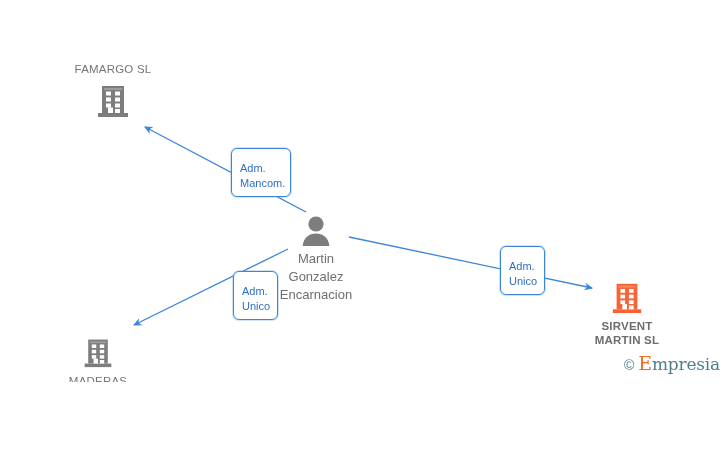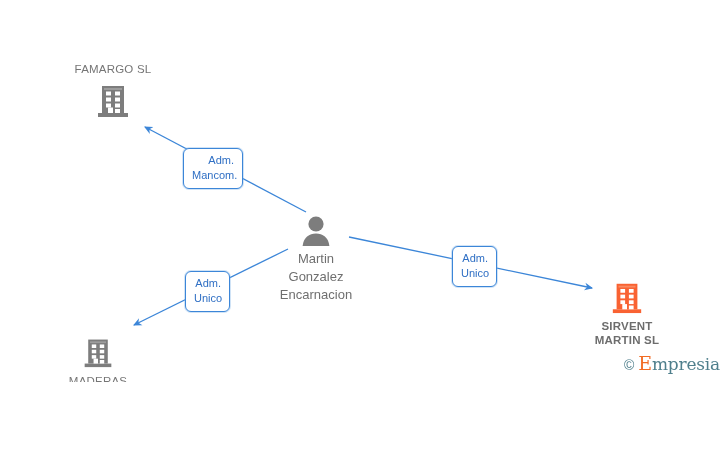--- a/index.html
+++ b/index.html
@@ -60,24 +60,25 @@
   
   .rel-box {
     position: absolute;
     border: 1px solid #3c86d8;
     border-radius: 6px;
     background: #ffffff;
     box-shadow: 0 0 0 1px rgba(120,175,230,0.35);
     color: #2f6fc4;
     font-size: 11px;
     line-height: 15px;
-    text-align: right;
-    padding: 4px 8px 5px 8px;
+    text-align: left;
+    padding: 12px 8px 5px 8px;
     white-space: pre-line;
     box-sizing: border-box;
+    margin-left: 48px;
   }
   
   .watermark {
     position: absolute;
     right: 8px;
     bottom: 8px;
     display: flex;
     align-items: baseline;
     gap: 4px;
     user-select: none;

